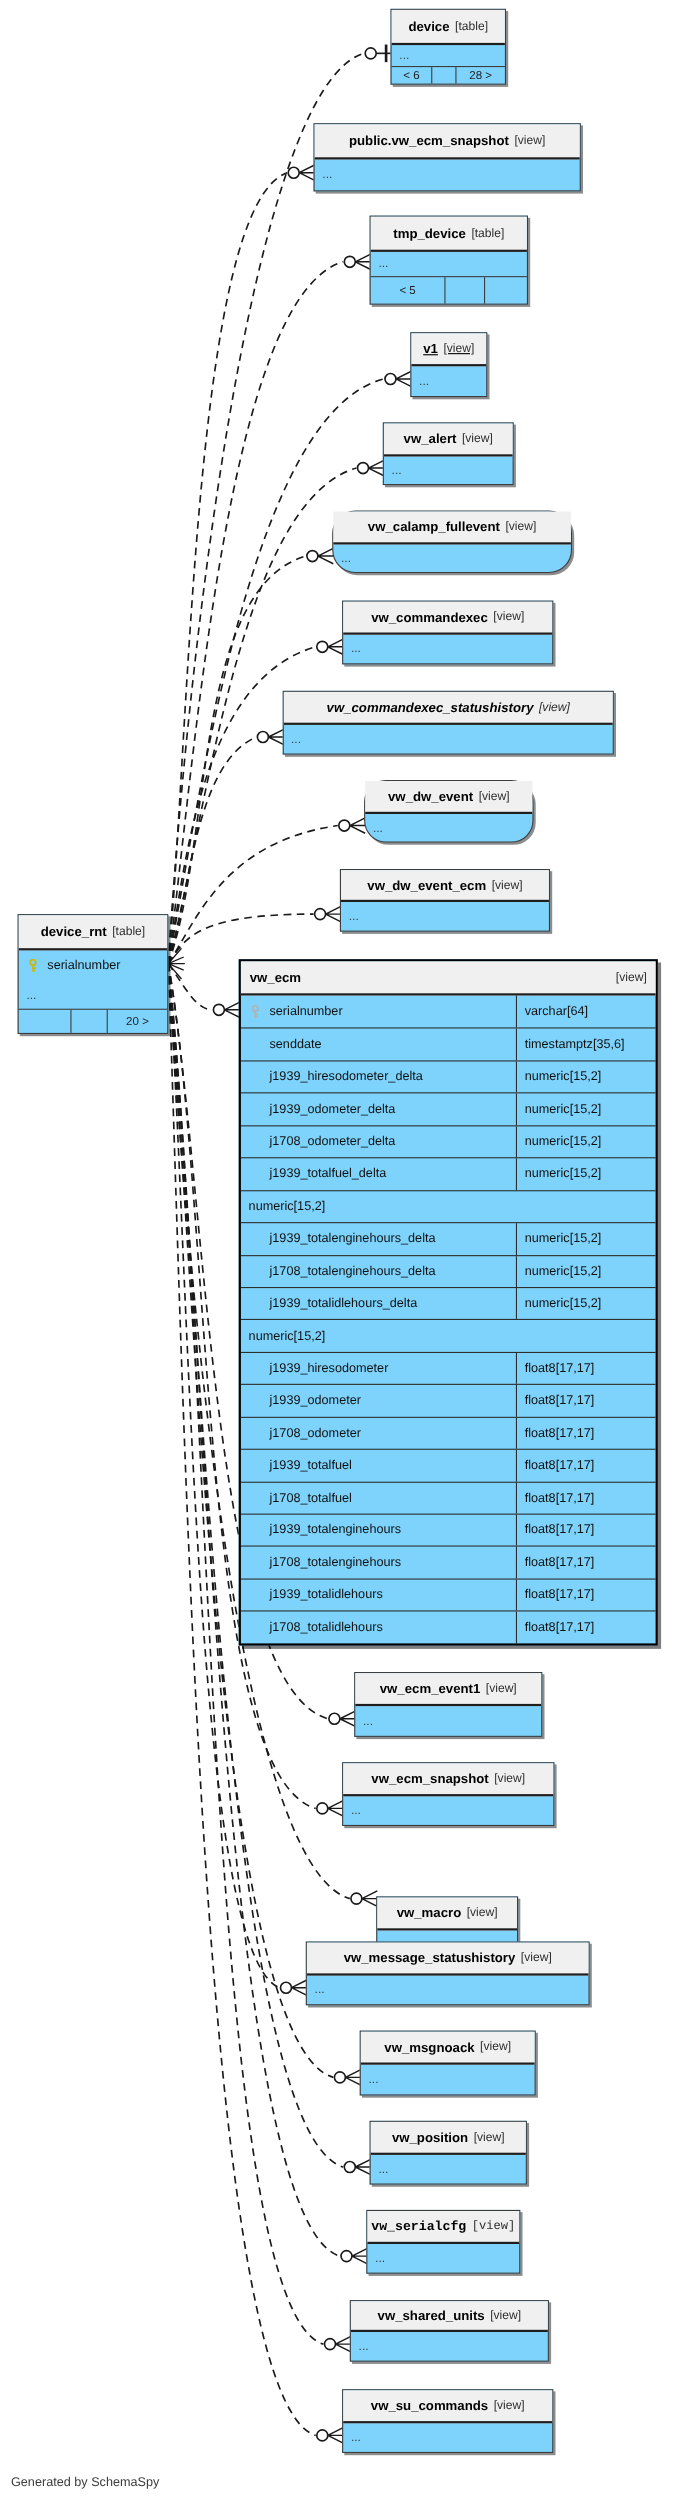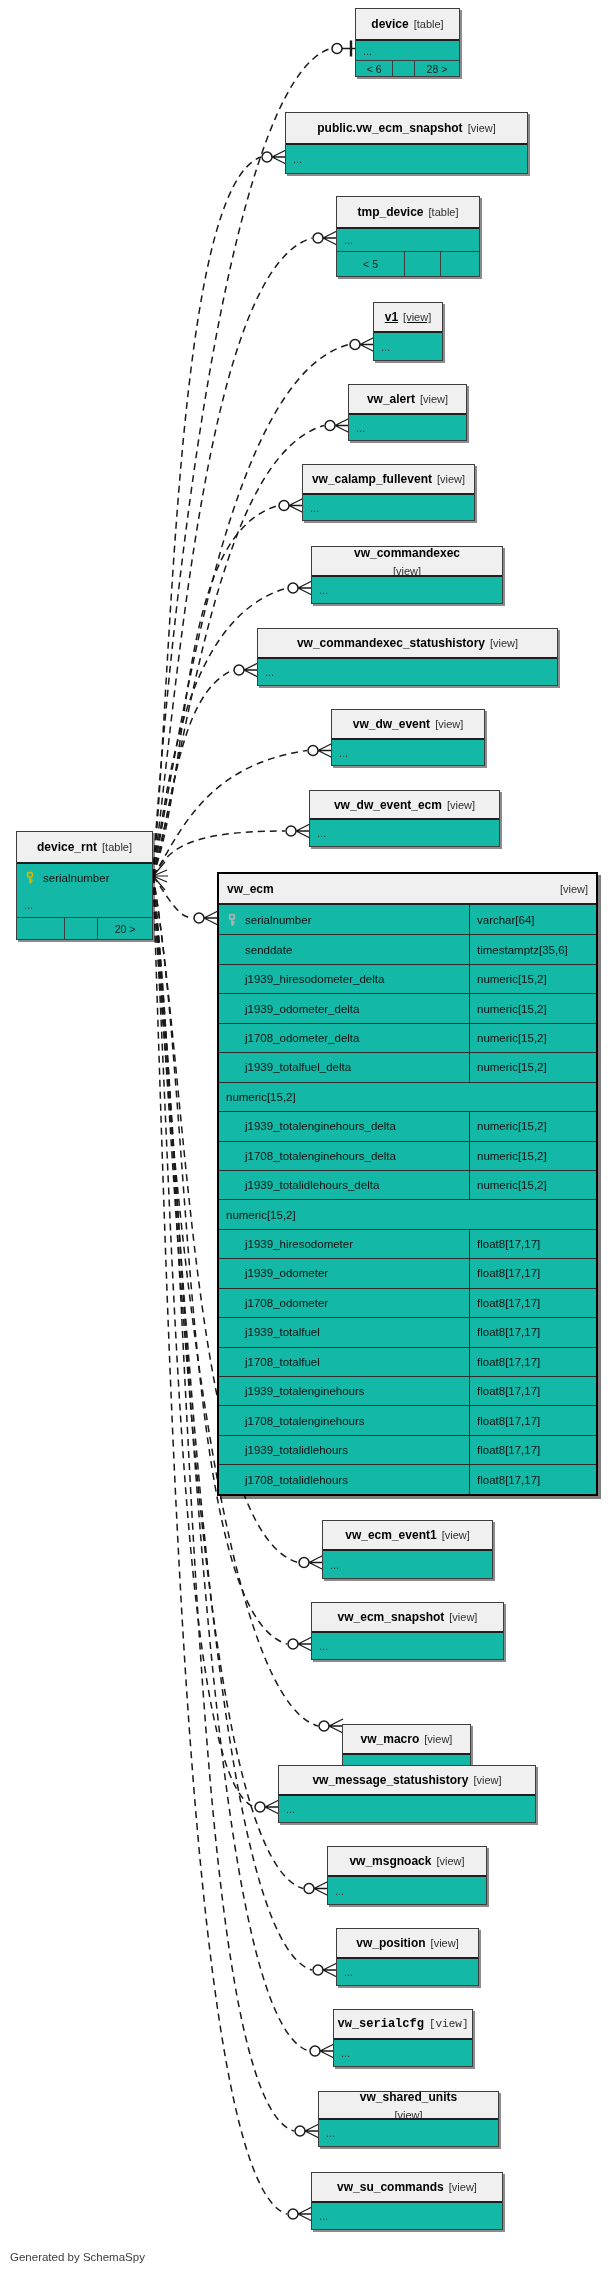--- a/index.html
+++ b/index.html
@@ -1,19 +1,19 @@
 <!DOCTYPE html>
 <html style="--hdr-bg: #f0f0f0;"><head>
 <meta charset="utf-8">
 <style>
   html,body{margin:0;padding:0;background:#fff;}
   #canvas{position:relative;width:615px;height:2280px;background:#fff;overflow:hidden;
           font-family:"Liberation Sans","DejaVu Sans",sans-serif;}
   #connectors{position:absolute;left:0;top:0;z-index:0;}
-  .box{position:absolute;z-index:1;background:#14b8a6;border:1px solid #3d3d3d;
+  .box{position:absolute;z-index:1;background:#7dd3fc;border:1px solid #3d3d3d;
        box-shadow:2px 2px 0 rgba(0,0,0,0.45);box-sizing:border-box;}
   .hdr{background:var(--hdr-bg,#f0f0f0);border-bottom:2px solid #1e1e1e;display:flex;
        align-items:center;justify-content:center;gap:5px;padding:0 6px;white-space:nowrap;overflow:hidden;}
   .hdr .nm{font-weight:bold;font-size:12px;color:#000;}
   .hdr .kind{font-size:11px;color:#2e2e2e;}
   .row{display:flex;align-items:center;padding:0 7px;font-size:11px;color:#3a3a3a;box-sizing:border-box;}
   .foot{display:flex;border-top:1px solid #3d3d3d;box-sizing:border-box;}
   .fcell{border-right:1px solid #3d3d3d;font-size:10.5px;display:flex;align-items:center;
          justify-content:center;color:#1e1e1e;box-sizing:border-box;overflow:hidden;}
   .fcell:last-child{border-right:none;}
@@ -330,42 +330,42 @@
         </div>
         <div class="row" style="height: 27px;">...</div>
       </div>
       <div class="box" style="left: 348px; top: 384px; width: 119px;">
         <div class="hdr" style="height: 28px;">
           <span class="nm">vw_alert</span>
           <span class="kind">[view]</span>
         </div>
         <div class="row" style="height: 25px;">...</div>
       </div>
-      <div class="box" style="left: 302px; top: 464px; width: 173px;">
+      <div class="box" style="left: 302px; top: 464px; width: 218px; border-radius: 21px;">
         <div class="hdr" style="height: 28px;">
           <span class="nm">vw_calamp_fullevent</span>
           <span class="kind">[view]</span>
         </div>
         <div class="row" style="height: 25px;">...</div>
       </div>
       <div class="box" style="left: 311px; top: 546px; width: 192px;">
-        <div class="hdr" style="height: 28px; flex-direction: column;">
+        <div class="hdr" style="height: 28px;">
           <span class="nm">vw_commandexec</span>
           <span class="kind">[view]</span>
         </div>
         <div class="row" style="height: 26px;">...</div>
       </div>
-      <div class="box" style="left: 257px; top: 628px; width: 301px;">
+      <div class="box" style="left: 257px; top: 628px; width: 301px; font-style: italic;">
         <div class="hdr" style="height: 28px;">
           <span class="nm">vw_commandexec_statushistory</span>
           <span class="kind">[view]</span>
         </div>
         <div class="row" style="height: 26px;">...</div>
       </div>
-      <div class="box" style="left: 331px; top: 709px; width: 154px;">
+      <div class="box" style="left: 331px; top: 709px; width: 154px; border-radius: 20px;">
         <div class="hdr" style="height: 28px;">
           <span class="nm">vw_dw_event</span>
           <span class="kind">[view]</span>
         </div>
         <div class="row" style="height: 25px;">...</div>
       </div>
       <div class="box" style="left: 309px; top: 790px; width: 191px;">
         <div class="hdr" style="height: 27px;">
           <span class="nm">vw_dw_event_ecm</span>
           <span class="kind">[view]</span>
@@ -415,21 +415,21 @@
         <div class="row" style="height: 26px;">...</div>
       </div>
       <div class="box" style="left: 333px; top: 2009px; width: 140px;">
         <div class="hdr" style="height: 28px; font-family: Liberation Mono, monospace;">
           <span class="nm">vw_serialcfg</span>
           <span class="kind">[view]</span>
         </div>
         <div class="row" style="height: 26px;">...</div>
       </div>
       <div class="box" style="left: 318px; top: 2091px; width: 181px;">
-        <div class="hdr" style="height: 26px; flex-direction: column;">
+        <div class="hdr" style="height: 26px;">
           <span class="nm">vw_shared_units</span>
           <span class="kind">[view]</span>
         </div>
         <div class="row" style="height: 26px;">...</div>
       </div>
       <div class="box" style="left: 311px; top: 2172px; width: 192px;">
         <div class="hdr" style="height: 28px;">
           <span class="nm">vw_su_commands</span>
           <span class="kind">[view]</span>
         </div>

